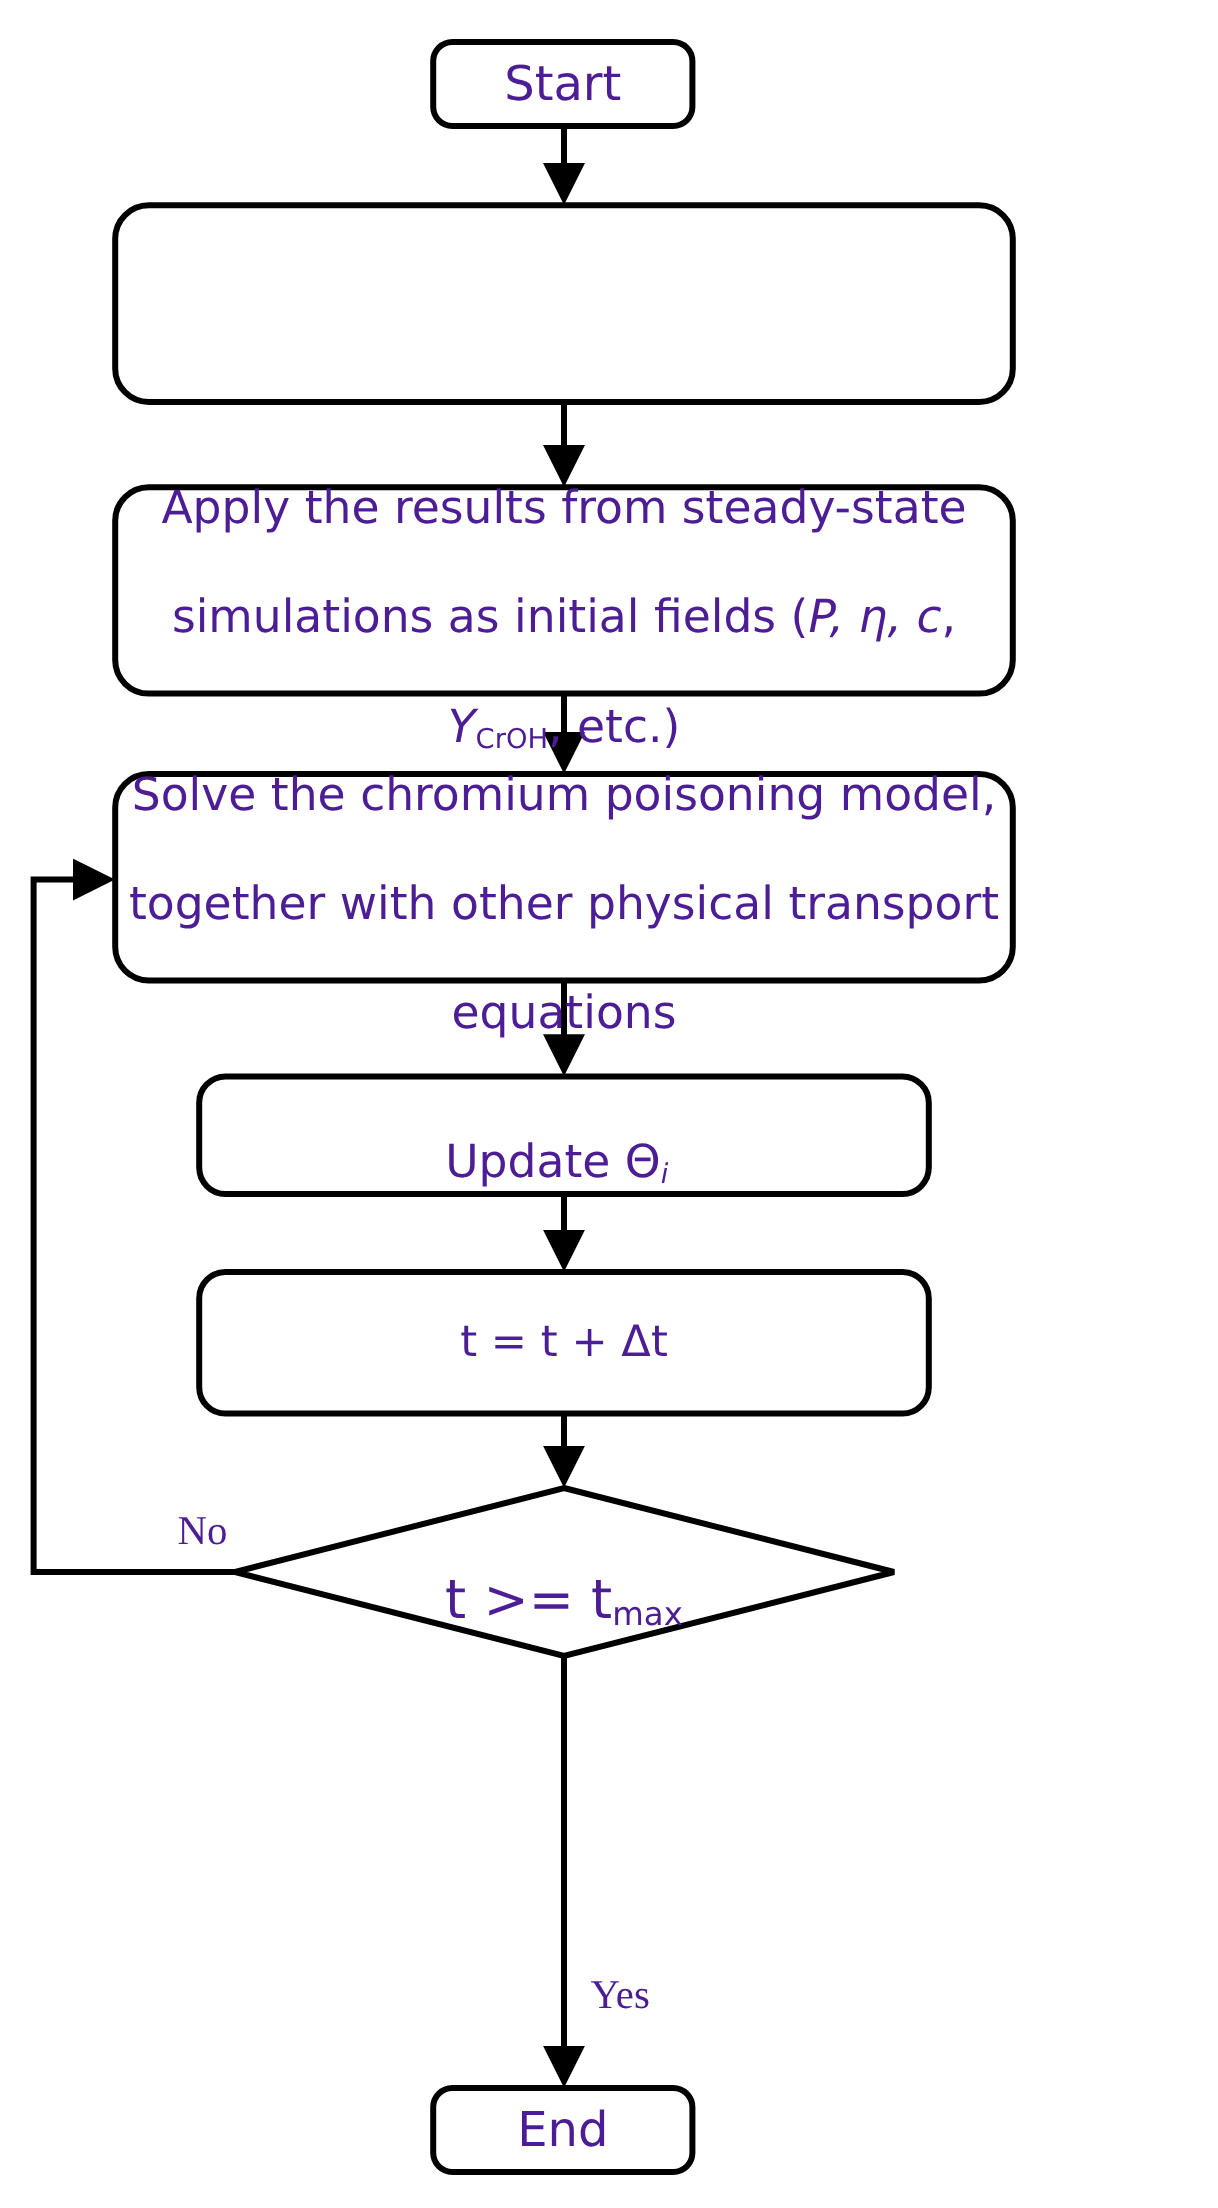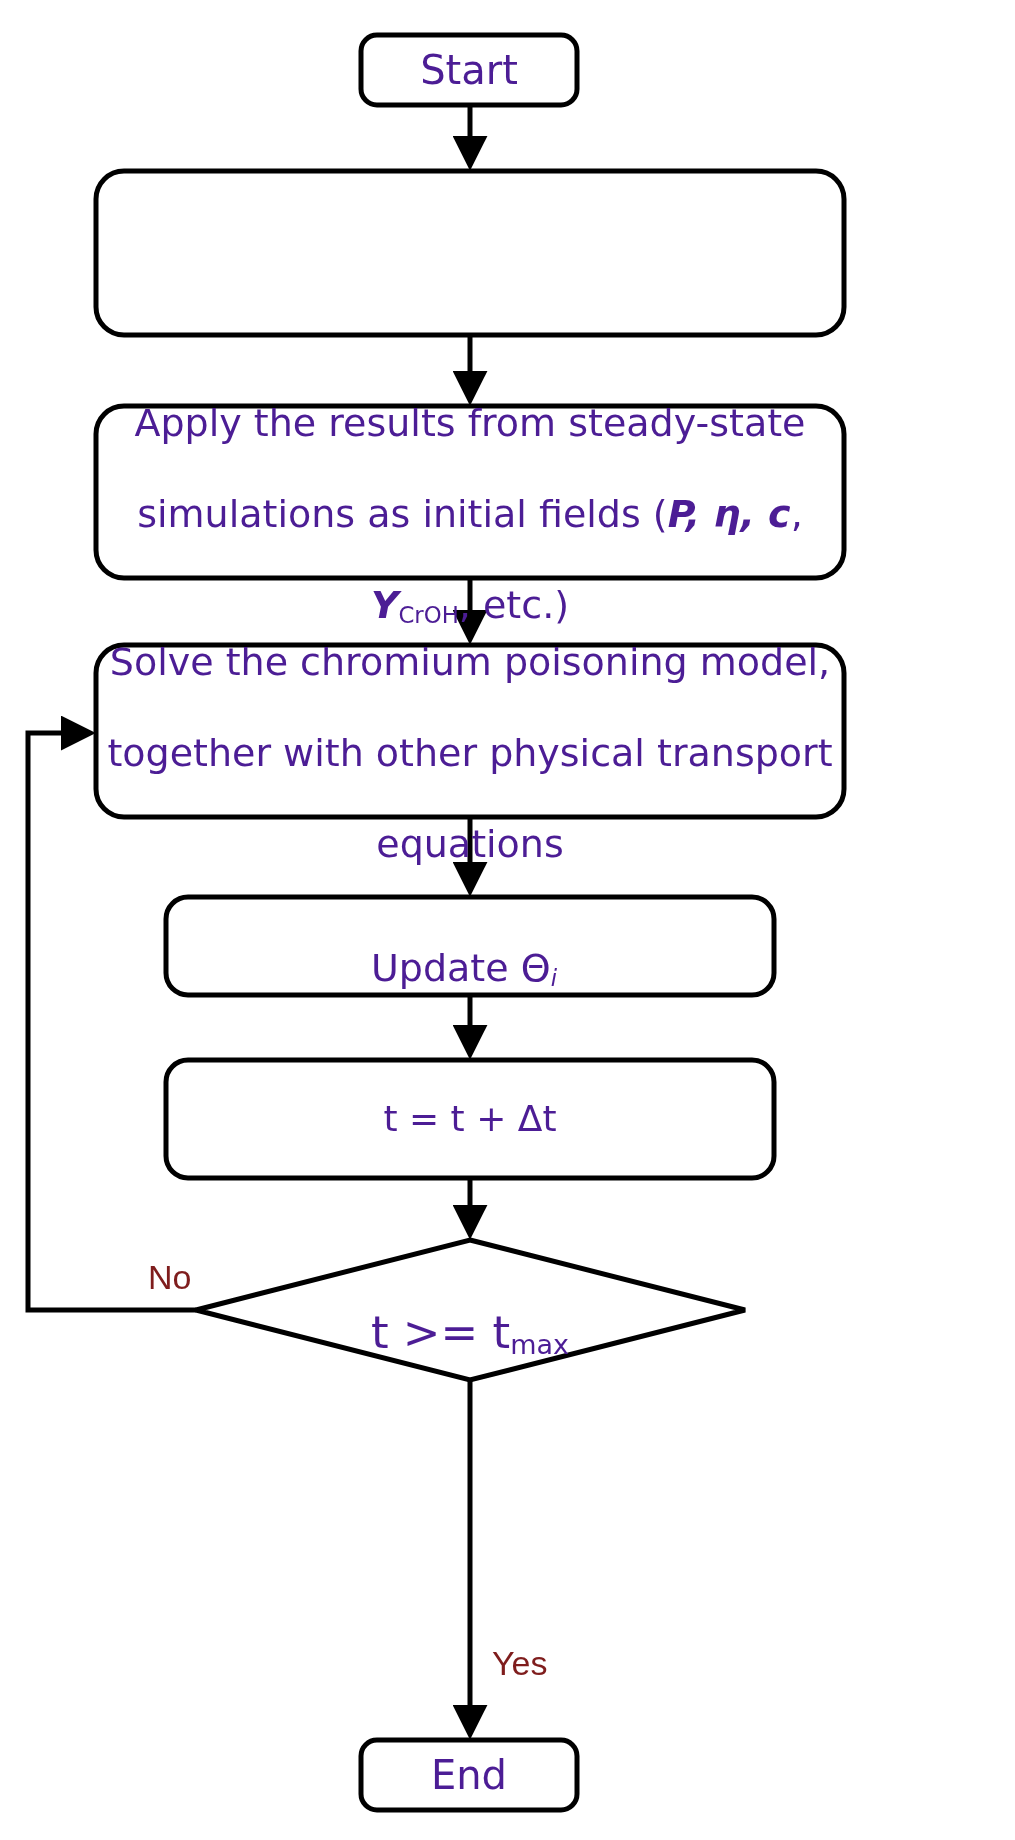--- a/index.html
+++ b/index.html
@@ -36,25 +36,25 @@
     white-space: pre-line;
     pointer-events: none;
   }
   .term-text   { font-size: 40px; }
   .proc-text   { font-size: 38px; }
   .small-text  { font-size: 36px; }
   .dec-text    { font-size: 45px; }
   .edge-label {
     position: absolute;
     font-size: 34px;
-    color: #7f1d1d;
-    font-family: Liberation Sans, sans-serif;
+    color: #4c1d95;
+    font-family: Liberation Serif, serif;
     white-space: nowrap;
   }
-  .it { font-style: italic; font-weight: bold; }
+  .it { font-style: italic; }
   sub {
     font-size: 0.60em;
     vertical-align: -0.22em;
     line-height: 0;
   }
   sub.it-sub { font-style: italic; }
 </style>
 </head>
 <body>
 

